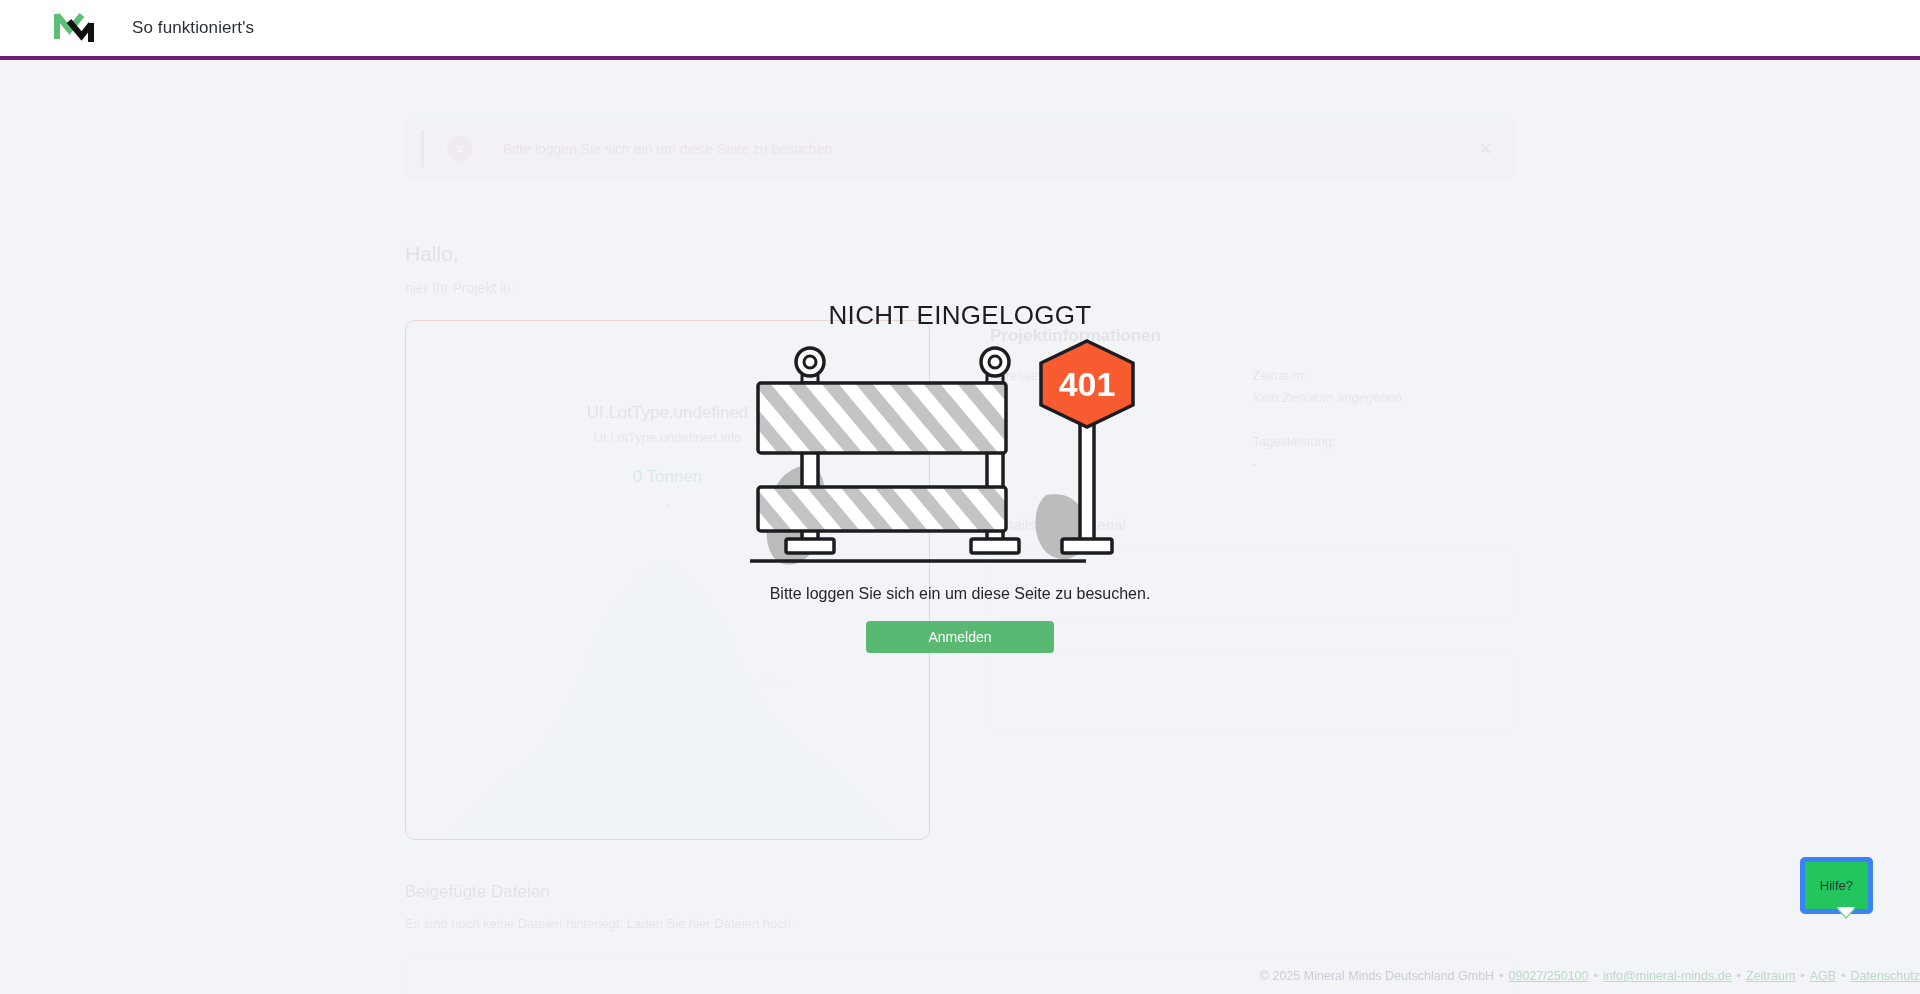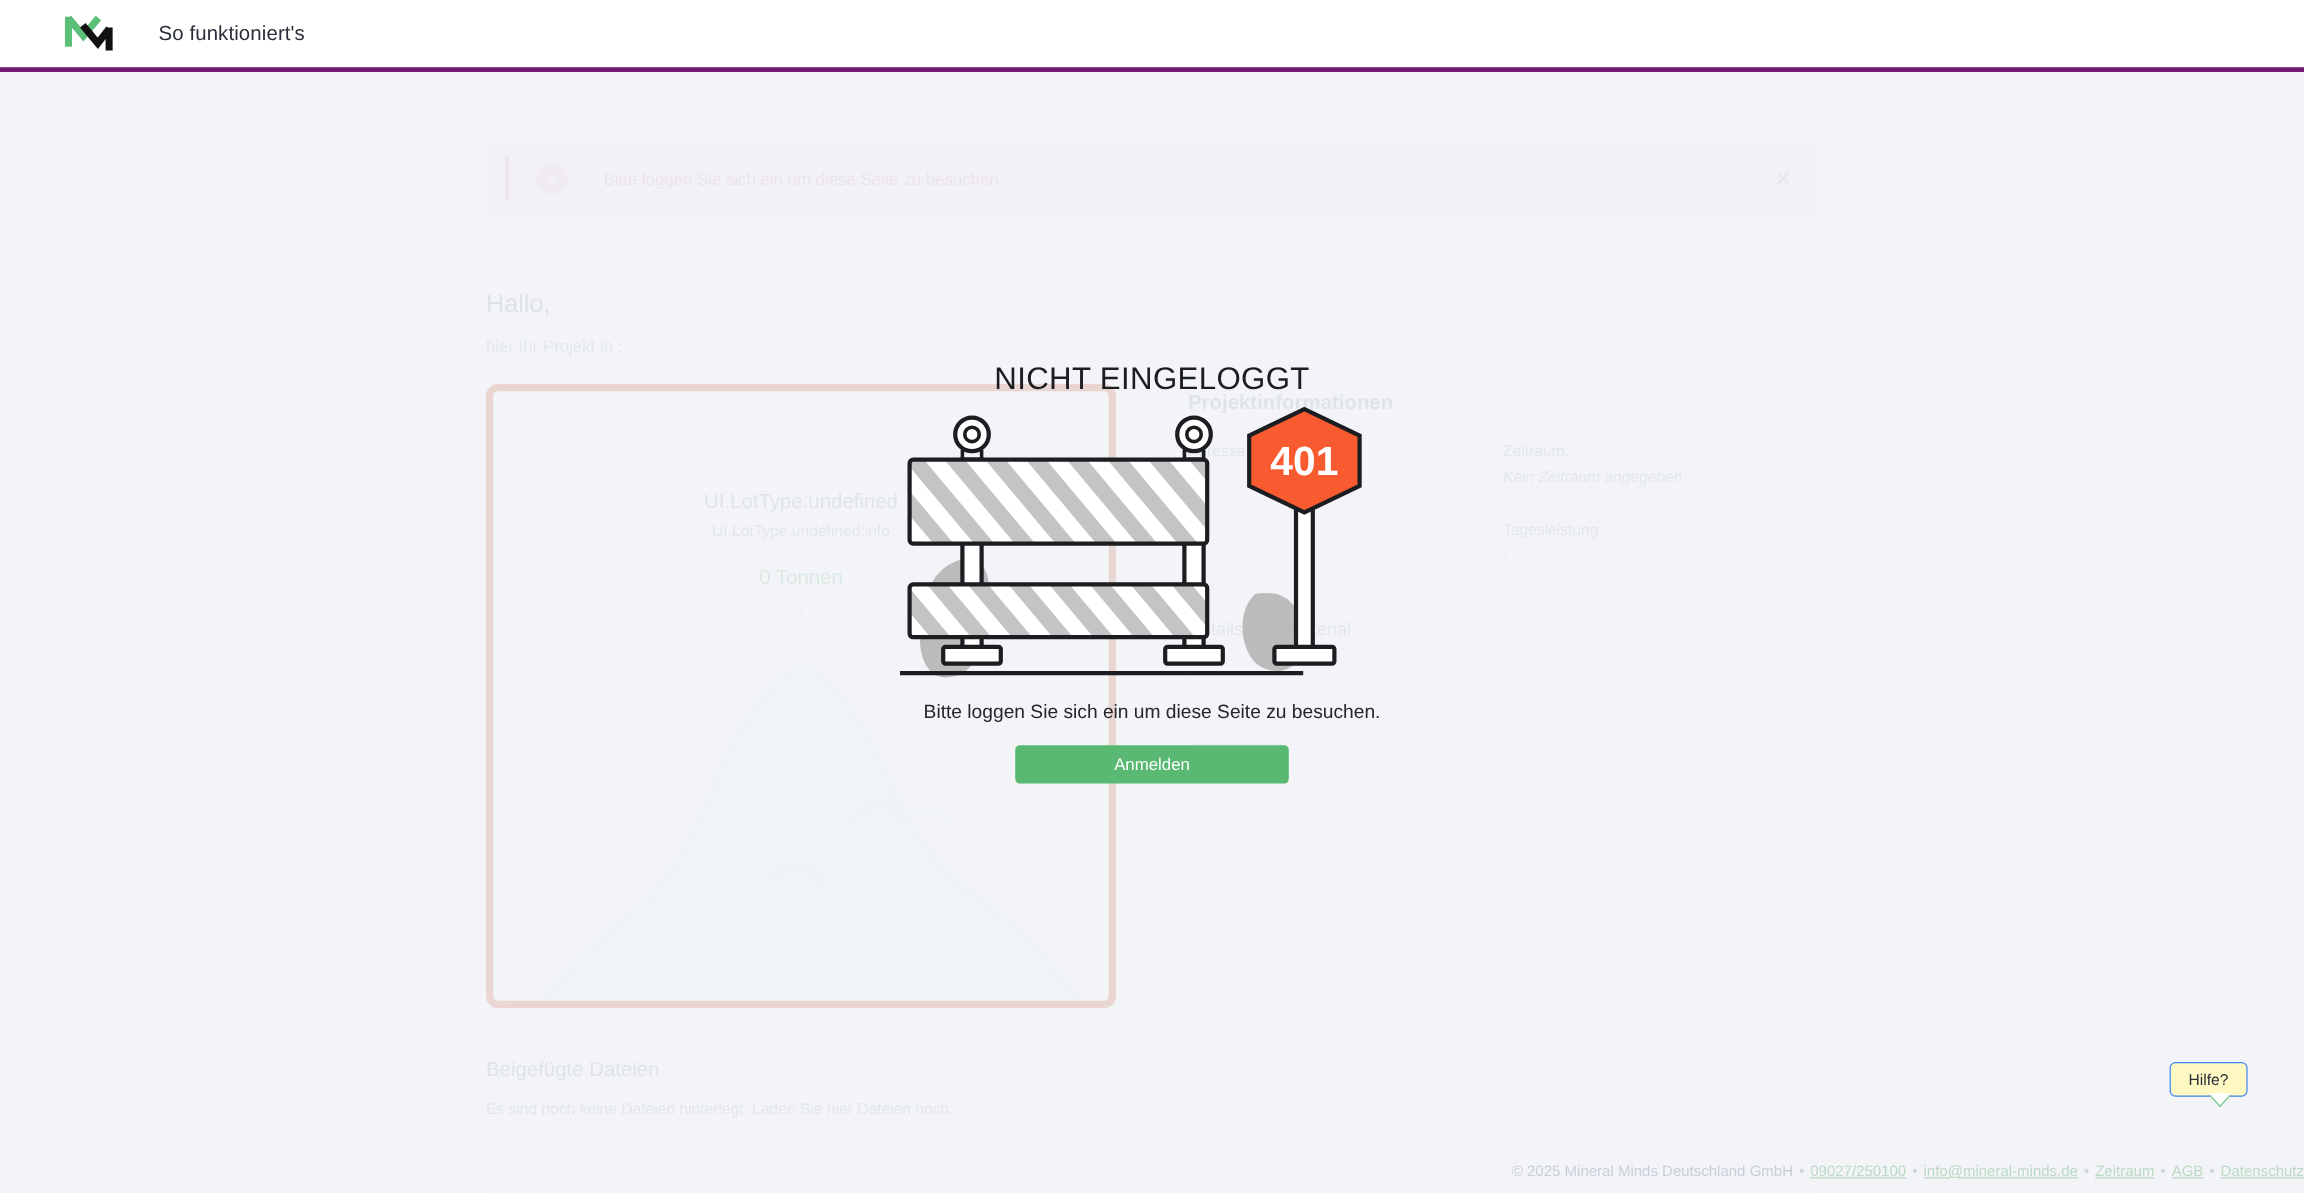--- a/index.html
+++ b/index.html
@@ -114,21 +114,21 @@
 
   
   .cols {
     margin-top: 24px;
     display: flex;
     gap: 60px;
   }
   .card-lot {
     width: 525px;
     height: 520px;
-    border: 6px solid #c2410c;
+    border: 1px solid #c2410c;
     border-radius: 10px;
     position: relative;
     overflow: hidden;
     flex: none;
   }
   .mountain {
     position: absolute;
     left: 0; right: 0; bottom: 0;
     opacity: .55;
   }
@@ -241,21 +241,21 @@
     letter-spacing: .3px;
   }
   .art { margin-top: 8px; }
   .overlay-msg {
     margin-top: 16px;
     font-size: 16px;
     color: #24262b;
   }
   .btn-login {
     margin-top: 18px;
-    width: 228px;
+    width: 188px;
     height: 32px;
     background: #59b972;
     color: #ffffff;
     border: none;
     border-radius: 4px;
     font-family: inherit;
     font-size: 14px;
     cursor: pointer;
   }
 
@@ -276,24 +276,24 @@
     color: #bcd9c4;
     text-decoration: underline;
   }
   .footer .sep { margin: 0 5px; color: #cfd4dd; }
 
   
   .help-bubble {
     position: absolute;
     right: 47px;
     bottom: 80px;
-    background: #fef9c3;
-    border: 1px solid #3b82f6;
+    background: #22c55e;
+    border: 5px solid #3b82f6;
     border-radius: 5px;
-    padding: 6px 15px;
+    padding: 16px 15px;
     font-size: 13px;
     color: #2b2f38;
     z-index: 50;
     cursor: pointer;
   }
   .help-bubble::after,
   .help-bubble::before {
     content: "";
     position: absolute;
     left: 32px;

